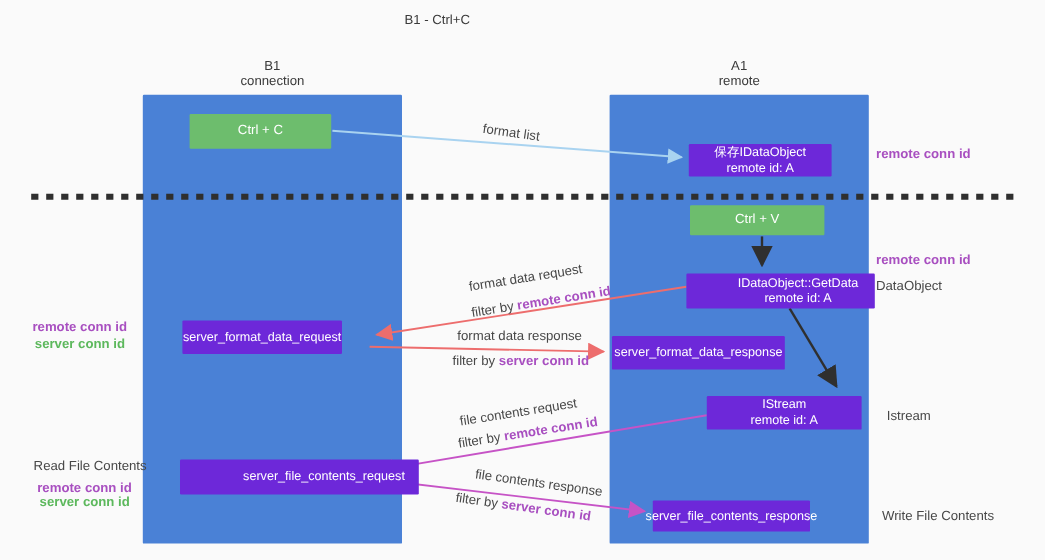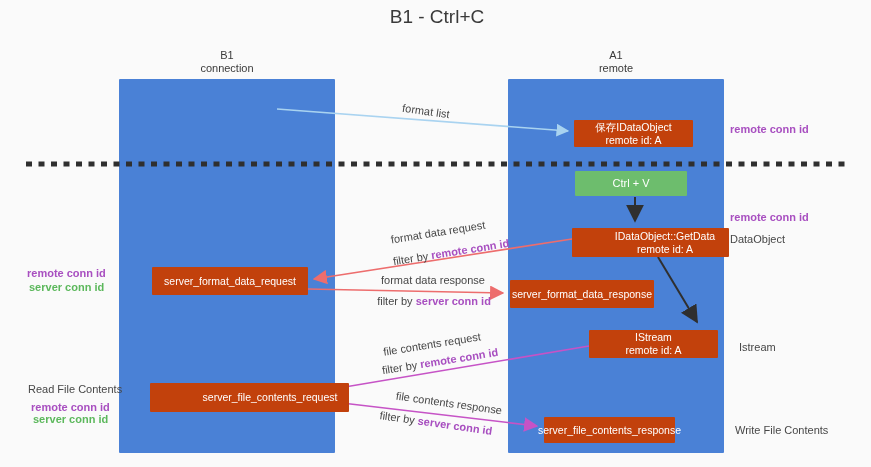--- a/index.html
+++ b/index.html
@@ -6,32 +6,32 @@
   .canvas {
     position:relative; width:871px; height:467px;
     background:#fafafa; overflow:hidden;
     font-family:"Liberation Sans", sans-serif;
     color:#3d3d3d;
   }
   .lane { position:absolute; top:79px; width:216px; height:374px; background:#4a81d6; border-radius:1px; }
   .lane-left  { left:119px; }
   .lane-right { left:508px; }
 
-  .title { position:absolute; left:337px; top:7px; width:200px; text-align:center;
-           font-size:19px; line-height:20px; color:#3a3a3a; }
+  .title { position:absolute; left:337px; top:7px; width:200px; text-align:left;
+           font-size:11px; line-height:20px; color:#3a3a3a; }
 
   .lane-header { position:absolute; top:49px; width:216px; text-align:center;
                  font-size:11px; line-height:13px; color:#3a3a3a; }
   .lane-header.left { left:119px; } .lane-header.right { left:508px; }
 
   .box { position:absolute; display:flex; flex-direction:column; align-items:center;
          justify-content:center; color:#fff; text-align:center;
          font-size:10.5px; line-height:13px; border-radius:1px; }
   .green  { background:#6dbd6d; font-size:11px; }
-  .orange { background:#c2410c; }
+  .orange { background:#6d28d9; }
 
   .lbl { position:absolute; font-size:11px; color:#474747; white-space:nowrap; }
   .purple { color:#a84fc0; font-weight:bold; }
   .greentxt { color:#5cb85c; font-weight:bold; }
 
   .alabel { position:absolute; font-size:11px; color:#474747; white-space:nowrap;
             transform-origin:center; }
   .c { transform:translate(-50%,-50%); }
   .rneg { transform:translate(-50%,-50%) rotate(-9deg); }
   .rpos { transform:translate(-50%,-50%) rotate(8deg); }
@@ -79,36 +79,39 @@
     <line x1="277" y1="109" x2="568" y2="131" stroke="#a9d3f0" stroke-width="1.6" marker-end="url(#m-blue)"></line>
     <line x1="635" y1="197" x2="635" y2="221" stroke="#2f2f2f" stroke-width="2" marker-end="url(#m-black)"></line>
     <line x1="658" y1="257" x2="697" y2="322" stroke="#2f2f2f" stroke-width="2" marker-end="url(#m-black)"></line>
     <line x1="572" y1="239" x2="314" y2="279" stroke="#ed6d6d" stroke-width="1.6" marker-end="url(#m-red)"></line>
     <line x1="308" y1="289" x2="503" y2="293" stroke="#ed6d6d" stroke-width="1.6" marker-end="url(#m-red)"></line>
     <line x1="589" y1="346" x2="315" y2="392" stroke="#c653c6" stroke-width="1.6" marker-end="url(#m-mag)"></line>
     <line x1="308" y1="399" x2="537" y2="426" stroke="#c653c6" stroke-width="1.6" marker-end="url(#m-mag)"></line>
   </svg>
 
   <div class="boxes-layer">
+    <div class="box green" style="left:158px; top:95px; width:118px; height:29px;">
+      <span>Ctrl + C</span>
+    </div>
 
     <div class="box orange" style="left:574px; top:120px; width:119px; height:27px;">
       <span>保存IDataObject</span>
       <span>remote id: A</span>
     </div>
 
     <div class="box green" style="left:575px; top:171px; width:112px; height:25px;">
       <span>Ctrl + V</span>
     </div>
 
     <div class="box orange" style="left:572px; top:228px; width:128px; height:29px;padding-left:29px;">
       <span>IDataObject::GetData</span>
       <span>remote id: A</span>
     </div>
 
-    <div class="box orange" style="left:152px; top:267px; width:156px; height:28px;">
+    <div class="box orange" style="left:152px; top:267px; width:133px; height:28px;">
       <span>server_format_data_request</span>
     </div>
 
     <div class="box orange" style="left:510px; top:280px; width:144px; height:28px;">
       <span>server_format_data_response</span>
     </div>
 
     <div class="box orange" style="left:589px; top:330px; width:129px; height:28px;">
       <span>IStream</span>
       <span>remote id: A</span>

